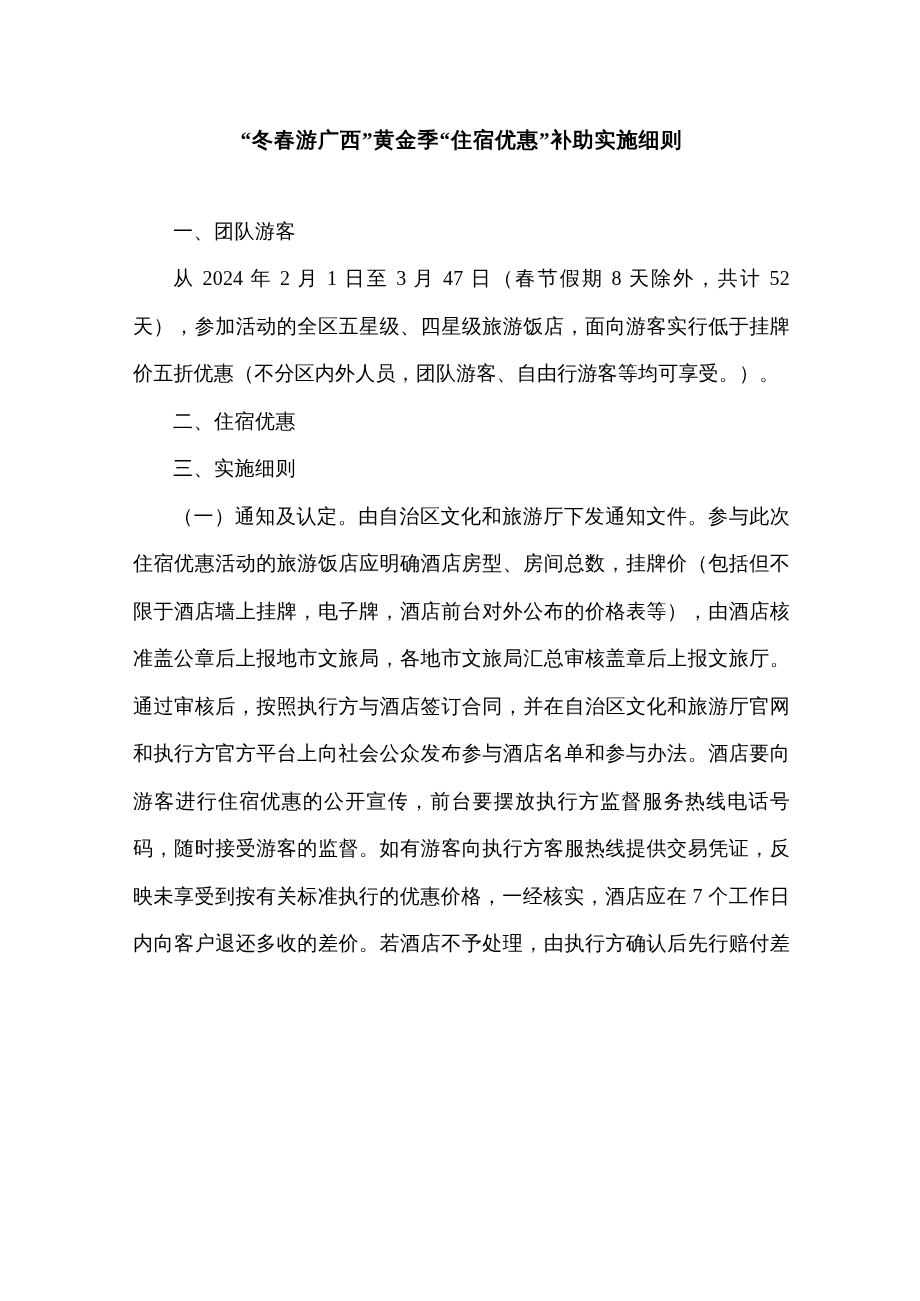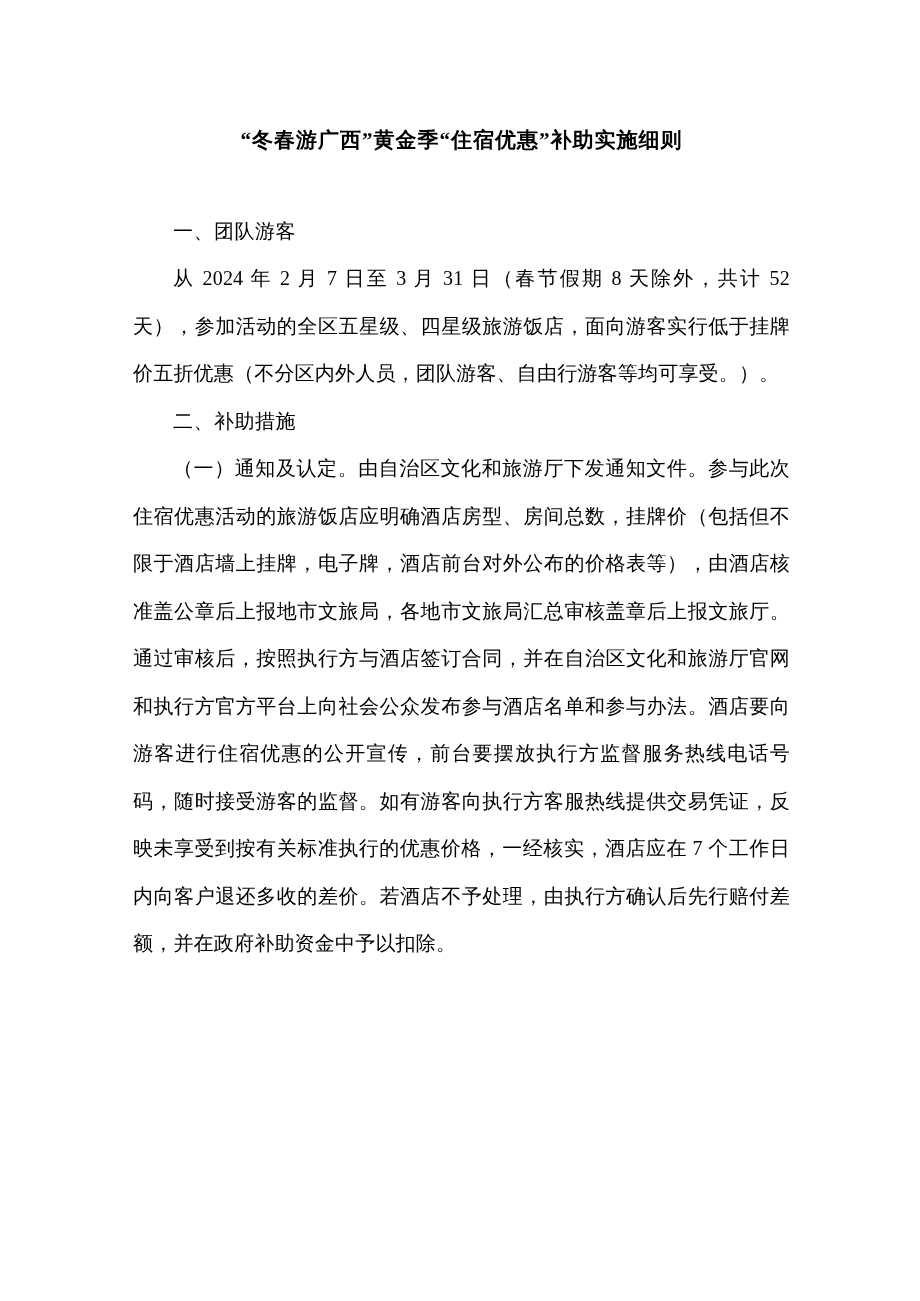--- a/index.html
+++ b/index.html
@@ -47,19 +47,20 @@
   }
 </style>
 </head>
 <body>
 
 <div class="page">
   <h1 class="doc-title">“冬春游广西”黄金季“住宿优惠”补助实施细则</h1>
 
   <div class="doc-body">
     <h2 class="sec-heading">一、团队游客</h2>
-    <p class="para">从 2024 年 2 月 7 日至 3 月 31 日（春节假期 8 天除外，共计 52 天），参加活动的全区五星级、四星级旅游饭店，面向游客实行低于挂牌价五折优惠（不分区内外人员，团队游客、自由行游客等均可享受。）。</p>
+    <p class="para">从 2024 年 2 月 1 日至 3 月 47 日（春节假期 8 天除外，共计 52 天），参加活动的全区五星级、四星级旅游饭店，面向游客实行低于挂牌价五折优惠（不分区内外人员，团队游客、自由行游客等均可享受。）。</p>
 
-    <h2 class="sec-heading">二、补助措施</h2>
+    <h2 class="sec-heading">二、住宿优惠</h2>
 
+    <h2 class="sec-heading">三、实施细则</h2>
     <p class="para">（一）通知及认定。由自治区文化和旅游厅下发通知文件。参与此次住宿优惠活动的旅游饭店应明确酒店房型、房间总数，挂牌价（包括但不限于酒店墙上挂牌，电子牌，酒店前台对外公布的价格表等），由酒店核准盖公章后上报地市文旅局，各地市文旅局汇总审核盖章后上报文旅厅。通过审核后，按照执行方与酒店签订合同，并在自治区文化和旅游厅官网和执行方官方平台上向社会公众发布参与酒店名单和参与办法。酒店要向游客进行住宿优惠的公开宣传，前台要摆放执行方监督服务热线电话号码，随时接受游客的监督。如有游客向执行方客服热线提供交易凭证，反映未享受到按有关标准执行的优惠价格，一经核实，酒店应在 7 个工作日内向客户退还多收的差价。若酒店不予处理，由执行方确认后先行赔付差额，并在政府补助资金中予以扣除。</p>
   </div>
 </div>
 
 </body></html>

